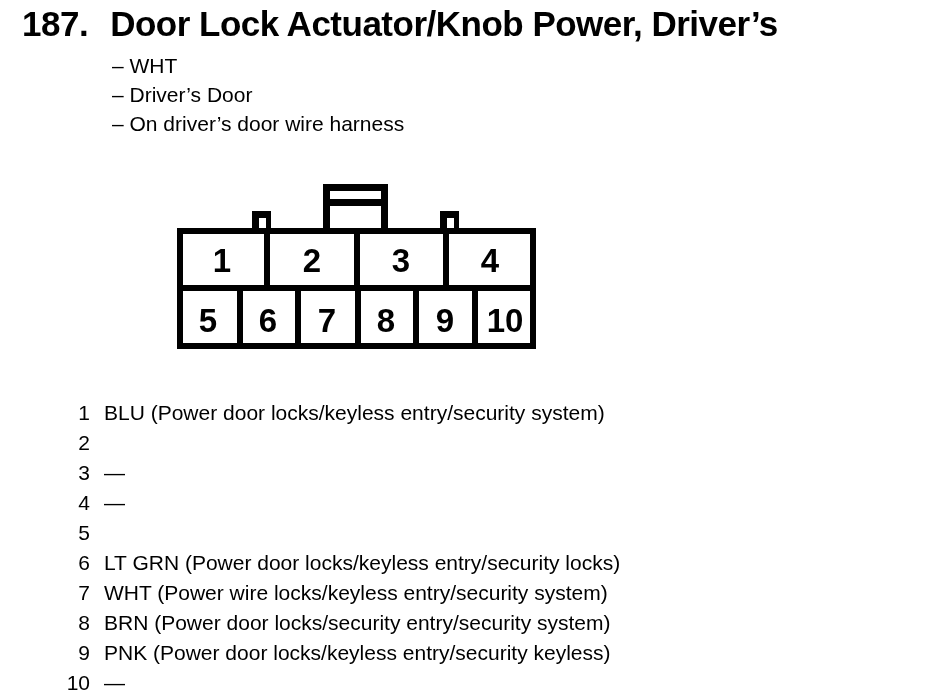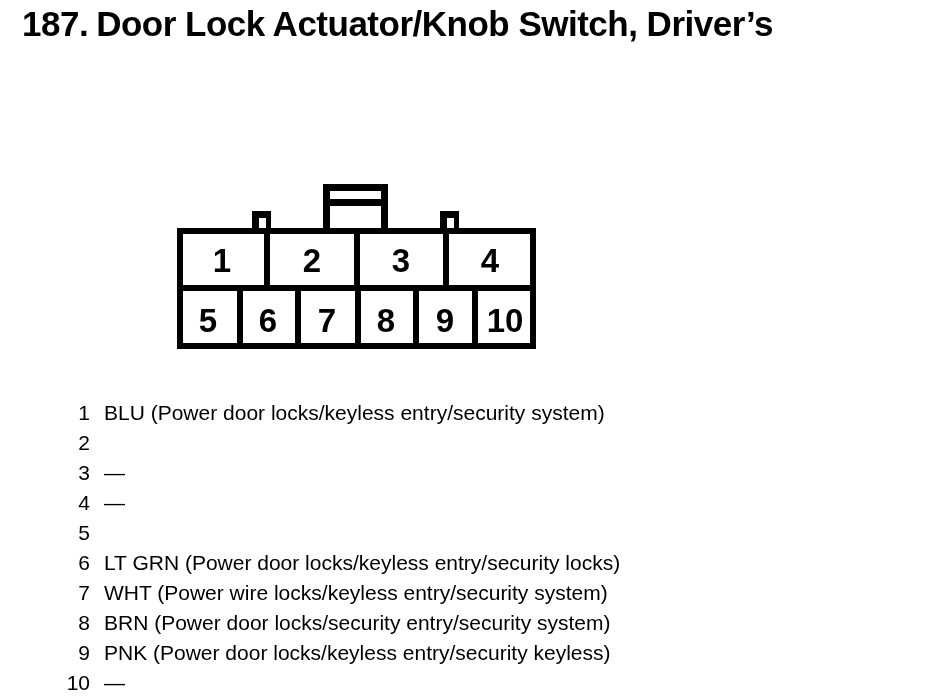--- a/index.html
+++ b/index.html
@@ -12,21 +12,21 @@
     font-family: "Liberation Sans", sans-serif;
     overflow: hidden;
   }
 
   
   .title-row {
     position: absolute;
     left: 22px;
     top: 4px;
     display: flex;
-    gap: 8px;
+    gap: 22px;
     font-size: 35px;
     font-weight: 700;
     letter-spacing: -0.5px;
     line-height: 40px;
     white-space: nowrap;
   }
 
   
   .details {
     position: absolute;
@@ -89,23 +89,28 @@
   .pin-num { width: 90px; text-align: right; flex: 0 0 90px; }
   .pin-desc { margin-left: 14px; }
 </style>
 </head>
 <body>
 
 <div class="page">
 
   <div class="title-row">
     <span>187.</span>
-    <span>Door Lock Actuator/Knob Switch, Driver’s</span>
+    <span>Door Lock Actuator/Knob Power, Driver’s</span>
   </div>
 
+  <div class="details">
+    <div>– WHT</div>
+    <div>– Driver’s Door</div>
+    <div>– On driver’s door wire harness</div>
+  </div>
 
   <div>
     <div class="c-tab"></div>
     <div class="line c-tab-line"></div>
 
     <div class="c-side-tab" style="left:252px">
       <span class="notch"></span>
     </div>
     <div class="c-side-tab" style="left:440px">
       <span class="notch"></span>

